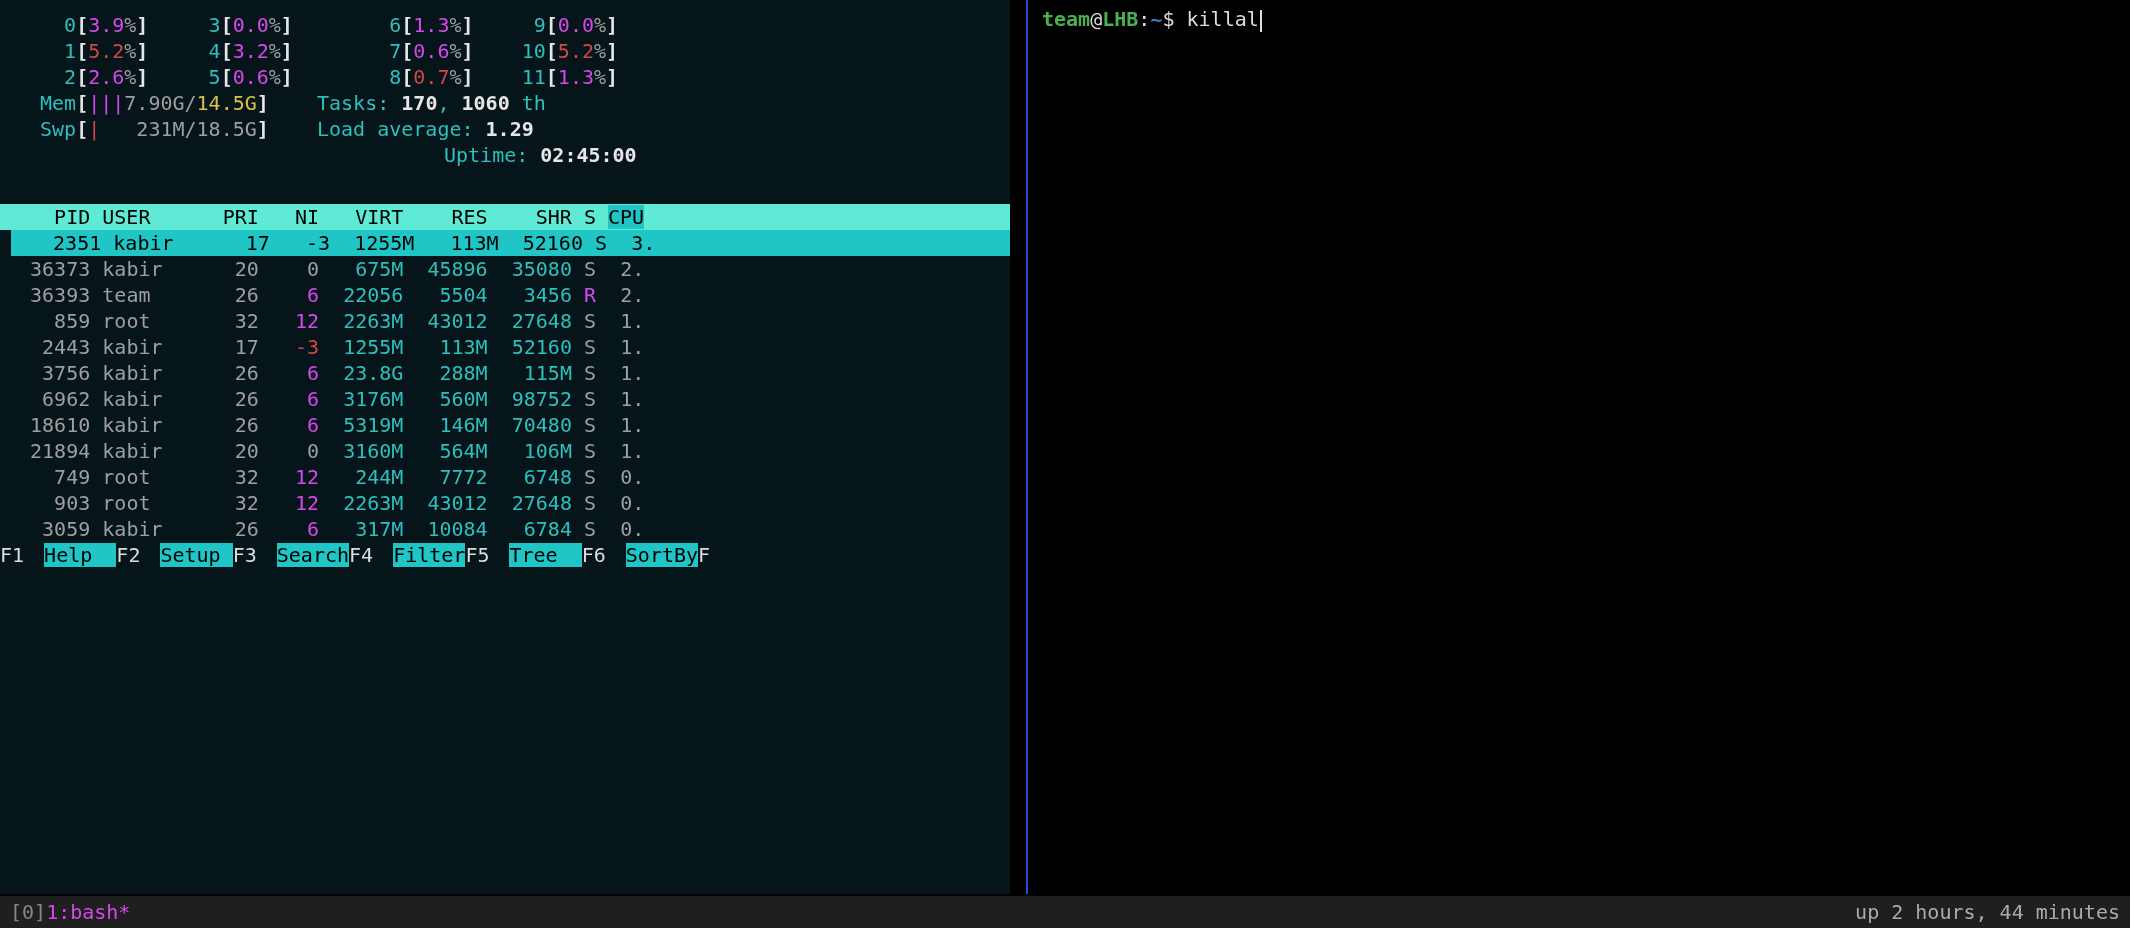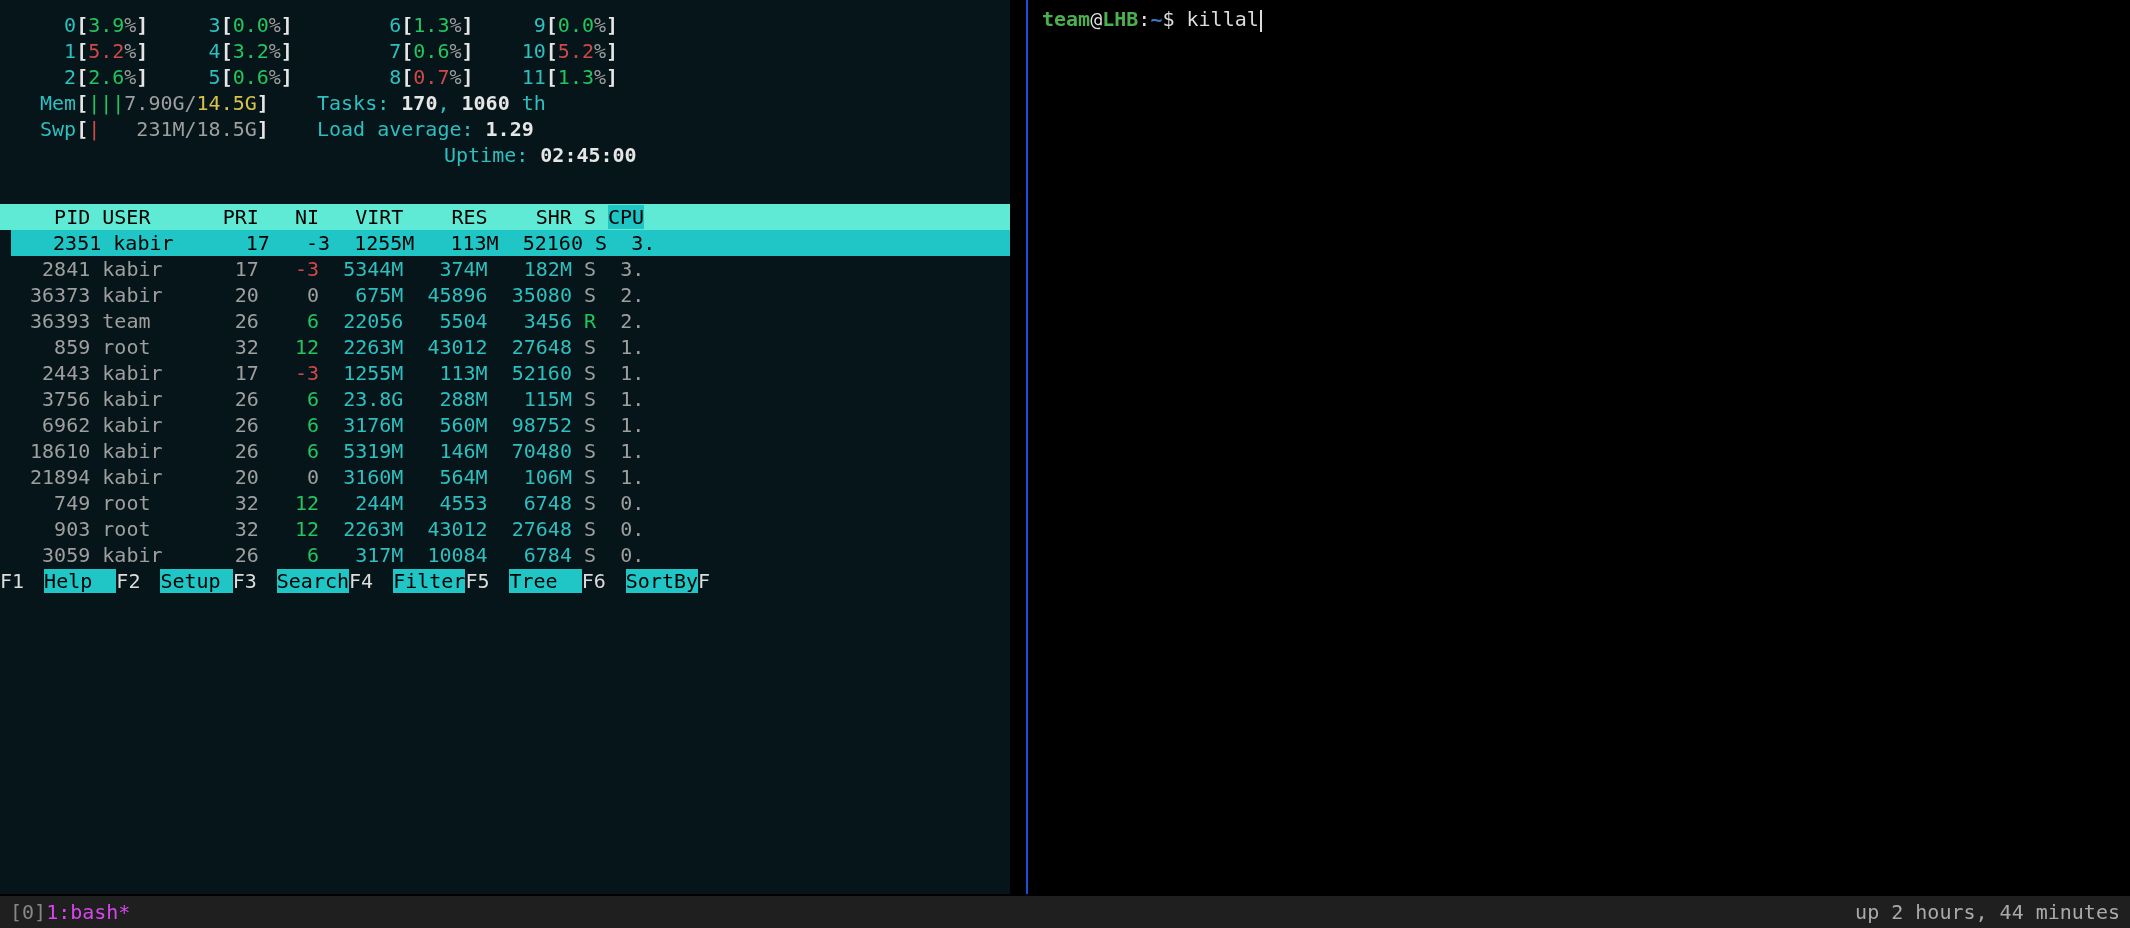--- a/index.html
+++ b/index.html
@@ -23,21 +23,21 @@
     overflow: hidden;
   }
   .right {
     flex: 1;
     border-left: 2px solid #1d4ed8;
     padding: 6px 14px;
     background: #000;
     margin-left: 16px;
   }
   .cyan { color: #2ebfbf; }
-  .green { color: #22c55e; }
+  .green { color: #d946ef; }
   .yellow { color: #d8c24a; margin-top: 37px; }
   .red { color: #d04848; }
   .white { color: #e6e6e6; font-weight: bold; }
   .grey { color: #9f9f9f; }
 
   .meters { padding-left: 40px; white-space: pre; }
   .met-row { height: 26px; }
 
   .info { padding-left: 444px; white-space: pre; }
 
@@ -95,30 +95,29 @@
 
 <div class="cols">
   <div class="left">
     <div class="meters" id="cpu-meters"><div class="met-row"><span class="cyan">  0</span><span class="white">[</span><span class="green">3.9</span><span class="grey">%</span><span class="white">]</span>   <span class="cyan">  3</span><span class="white">[</span><span class="green">0.0</span><span class="grey">%</span><span class="white">]</span>      <span class="cyan">  6</span><span class="white">[</span><span class="green">1.3</span><span class="grey">%</span><span class="white">]</span>   <span class="cyan">  9</span><span class="white">[</span><span class="green">0.0</span><span class="grey">%</span><span class="white">]</span></div><div class="met-row"><span class="cyan">  1</span><span class="white">[</span><span class="red">5.2</span><span class="grey">%</span><span class="white">]</span>   <span class="cyan">  4</span><span class="white">[</span><span class="green">3.2</span><span class="grey">%</span><span class="white">]</span>      <span class="cyan">  7</span><span class="white">[</span><span class="green">0.6</span><span class="grey">%</span><span class="white">]</span>   <span class="cyan"> 10</span><span class="white">[</span><span class="red">5.2</span><span class="grey">%</span><span class="white">]</span></div><div class="met-row"><span class="cyan">  2</span><span class="white">[</span><span class="green">2.6</span><span class="grey">%</span><span class="white">]</span>   <span class="cyan">  5</span><span class="white">[</span><span class="green">0.6</span><span class="grey">%</span><span class="white">]</span>      <span class="cyan">  8</span><span class="white">[</span><span class="red">0.7</span><span class="grey">%</span><span class="white">]</span>   <span class="cyan"> 11</span><span class="white">[</span><span class="green">1.3</span><span class="grey">%</span><span class="white">]</span></div></div>
     <div class="meters" id="mem-meters"><div class="met-row"><span class="cyan">Mem</span><span class="white">[</span><span class="green">|||</span><span class="grey">7.90G</span><span class="grey">/</span><span class="yellow">14.5G</span><span class="white">]</span>    <span class="cyan">Tasks: </span><span class="white">170</span><span class="cyan">, </span><span class="white">1060</span><span class="cyan"> th</span></div><div class="met-row"><span class="cyan">Swp</span><span class="white">[</span><span class="red">|</span><span class="grey">   231M</span><span class="grey">/</span><span class="grey">18.5G</span><span class="white">]</span>    <span class="cyan">Load average: </span><span class="white">1.29</span></div></div>
     <div class="info" id="sys-info"><span class="cyan">Uptime: </span><span class="white">02:45:00</span></div>
     <div class="tbl">
       <div class="tbl-head" id="tbl-head">   PID USER      PRI   NI   VIRT    RES    SHR S <span class="cpu-h">CPU</span></div>
       <div id="tbl-body">
           <div class="tbl-row sel"><span class="grey">  2351</span> <span class="">kabir    </span><span class="grey">  17</span><span class="grey">   -3</span><span class="cyan">  1255M</span><span class="cyan">   113M</span><span class="cyan">  52160</span> <span class="grey">S</span><span class="grey">  3.</span></div>
-          <div class="tbl-row"><span class="grey">  2841</span> <span class="grey">kabir    </span><span class="grey">  17</span><span class="red">   -3</span><span class="cyan">  5344M</span><span class="cyan">   374M</span><span class="cyan">   182M</span> <span class="grey">S</span><span class="grey">  3.</span></div>
           <div class="tbl-row"><span class="grey"> 36373</span> <span class="grey">kabir    </span><span class="grey">  20</span><span class="grey">    0</span><span class="cyan">   675M</span><span class="cyan">  45896</span><span class="cyan">  35080</span> <span class="grey">S</span><span class="grey">  2.</span></div>
           <div class="tbl-row"><span class="grey"> 36393</span> <span class="grey">team     </span><span class="grey">  26</span><span class="green">    6</span><span class="cyan">  22056</span><span class="cyan">   5504</span><span class="cyan">   3456</span> <span class="green">R</span><span class="grey">  2.</span></div>
           <div class="tbl-row"><span class="grey">   859</span> <span class="grey">root     </span><span class="grey">  32</span><span class="green">   12</span><span class="cyan">  2263M</span><span class="cyan">  43012</span><span class="cyan">  27648</span> <span class="grey">S</span><span class="grey">  1.</span></div>
           <div class="tbl-row"><span class="grey">  2443</span> <span class="grey">kabir    </span><span class="grey">  17</span><span class="red">   -3</span><span class="cyan">  1255M</span><span class="cyan">   113M</span><span class="cyan">  52160</span> <span class="grey">S</span><span class="grey">  1.</span></div>
           <div class="tbl-row"><span class="grey">  3756</span> <span class="grey">kabir    </span><span class="grey">  26</span><span class="green">    6</span><span class="cyan">  23.8G</span><span class="cyan">   288M</span><span class="cyan">   115M</span> <span class="grey">S</span><span class="grey">  1.</span></div>
           <div class="tbl-row"><span class="grey">  6962</span> <span class="grey">kabir    </span><span class="grey">  26</span><span class="green">    6</span><span class="cyan">  3176M</span><span class="cyan">   560M</span><span class="cyan">  98752</span> <span class="grey">S</span><span class="grey">  1.</span></div>
           <div class="tbl-row"><span class="grey"> 18610</span> <span class="grey">kabir    </span><span class="grey">  26</span><span class="green">    6</span><span class="cyan">  5319M</span><span class="cyan">   146M</span><span class="cyan">  70480</span> <span class="grey">S</span><span class="grey">  1.</span></div>
           <div class="tbl-row"><span class="grey"> 21894</span> <span class="grey">kabir    </span><span class="grey">  20</span><span class="grey">    0</span><span class="cyan">  3160M</span><span class="cyan">   564M</span><span class="cyan">   106M</span> <span class="grey">S</span><span class="grey">  1.</span></div>
-          <div class="tbl-row"><span class="grey">   749</span> <span class="grey">root     </span><span class="grey">  32</span><span class="green">   12</span><span class="cyan">   244M</span><span class="cyan">   4553</span><span class="cyan">   6748</span> <span class="grey">S</span><span class="grey">  0.</span></div>
+          <div class="tbl-row"><span class="grey">   749</span> <span class="grey">root     </span><span class="grey">  32</span><span class="green">   12</span><span class="cyan">   244M</span><span class="cyan">   7772</span><span class="cyan">   6748</span> <span class="grey">S</span><span class="grey">  0.</span></div>
           <div class="tbl-row"><span class="grey">   903</span> <span class="grey">root     </span><span class="grey">  32</span><span class="green">   12</span><span class="cyan">  2263M</span><span class="cyan">  43012</span><span class="cyan">  27648</span> <span class="grey">S</span><span class="grey">  0.</span></div>
           <div class="tbl-row"><span class="grey">  3059</span> <span class="grey">kabir    </span><span class="grey">  26</span><span class="green">    6</span><span class="cyan">   317M</span><span class="cyan">  10084</span><span class="cyan">   6784</span> <span class="grey">S</span><span class="grey">  0.</span></div>
         </div>
     </div>
     <div class="fkeys" id="fkeys"><span class="fkey-k">F1</span><span class="fkey-l">Help  </span><span class="fkey-k">F2</span><span class="fkey-l">Setup </span><span class="fkey-k">F3</span><span class="fkey-l">Search</span><span class="fkey-k">F4</span><span class="fkey-l">Filter</span><span class="fkey-k">F5</span><span class="fkey-l">Tree  </span><span class="fkey-k">F6</span><span class="fkey-l">SortBy</span><span class="fkey-k">F</span></div>
   </div>
   <div class="right">
     <span class="prompt-user">team</span><span class="prompt-sep">@</span><span class="prompt-user">LHB</span><span class="prompt-sep">:</span><span class="prompt-path">~</span><span class="prompt-sep">$</span><span class="prompt-txt"> <span>killal</span></span><span class="cursor"></span>
   </div>
 </div>

